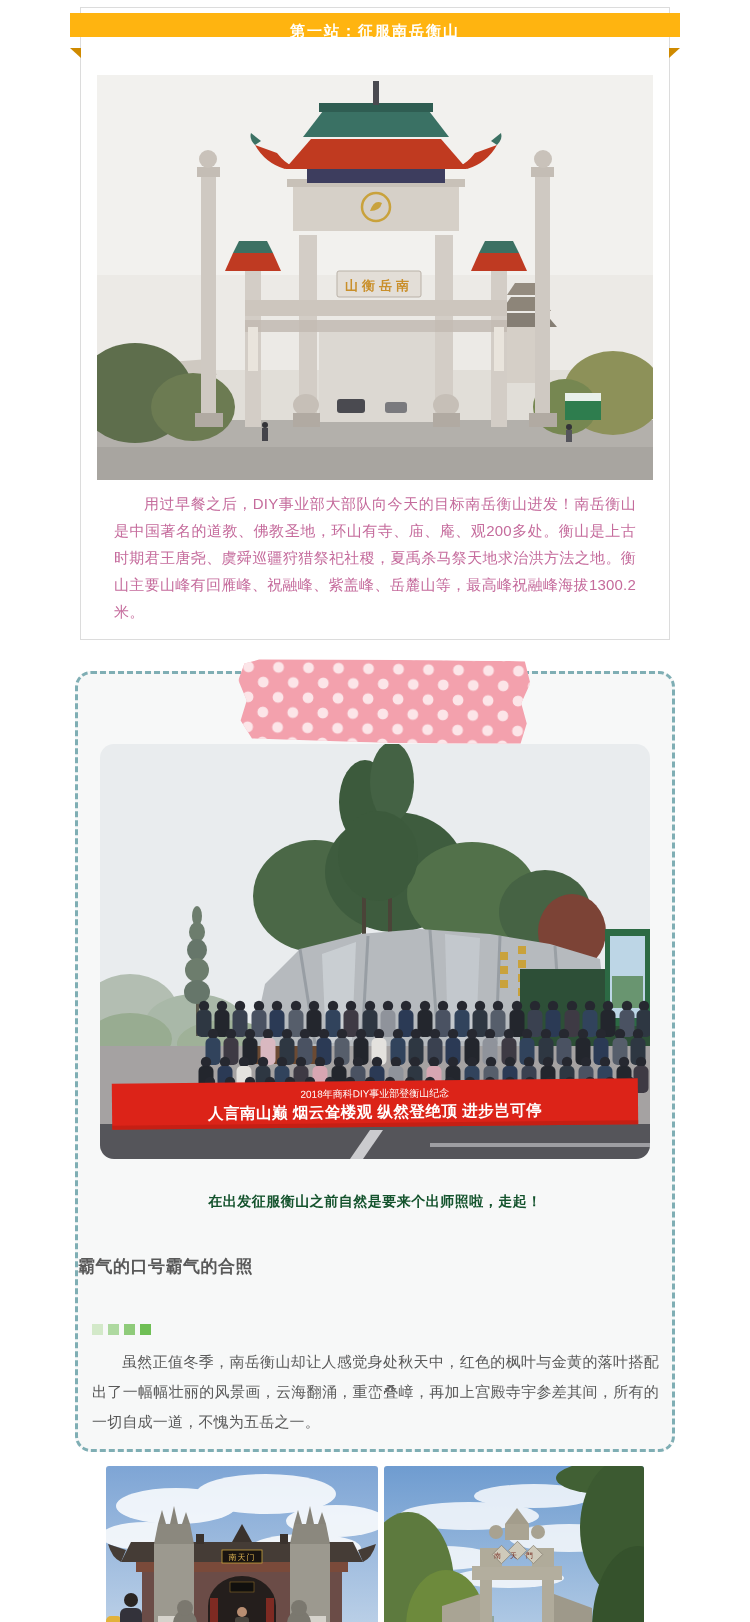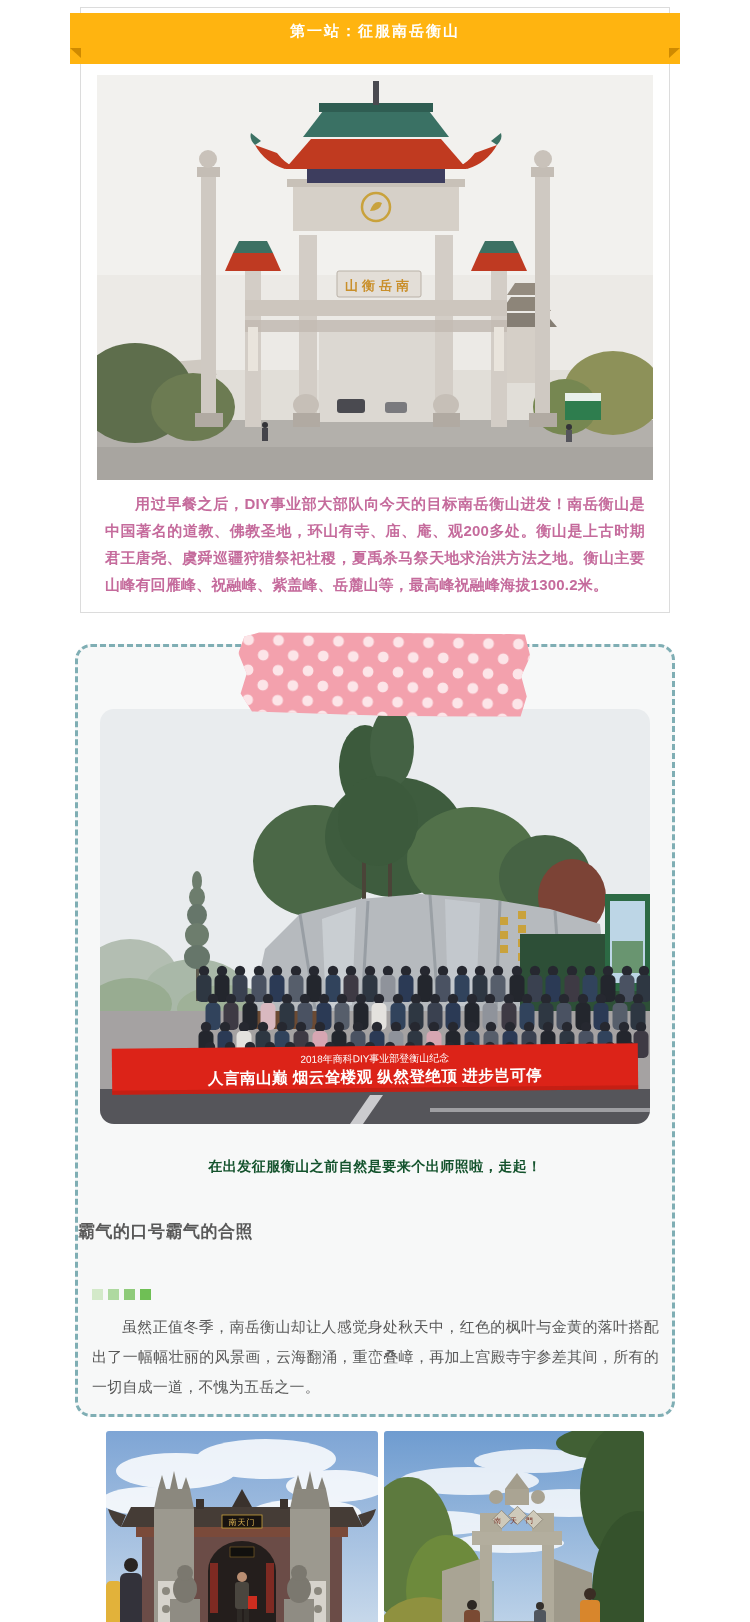--- a/index.html
+++ b/index.html
@@ -7,49 +7,49 @@
     width:750px;height:1622px;overflow:hidden;background:#ffffff;
     font-family:"Liberation Sans","DejaVu Sans",sans-serif;
   }
   svg{display:block;}
   
   .card1{
     position:relative;width:556px;margin:7px auto 0;background:#fff;
     border:1px solid #dcdcdc;padding:67px 16px 14px;
   }
   .ribbon{
-    position:absolute;top:5px;left:-11px;right:-11px;height:51px;
+    position:absolute;top:5px;left:-11px;right:-11px;height:24px;
     background:#ffb410;color:#fff;font-weight:bold;font-size:15px;
     line-height:35px;text-align:center;letter-spacing:2px;z-index:2;
   }
   .fold{position:absolute;top:35px;width:0;height:0;}
   .fold-l{left:0;border-right:11px solid #cf8a00;border-bottom:10px solid transparent;}
   .fold-r{right:0;border-left:11px solid #cf8a00;border-bottom:10px solid transparent;}
   .photo-frame{width:646px;overflow:hidden;text-align:center;}
   .intro{
-    margin:10px 8px 0;font-size:15px;font-weight:bold;color:#c56b9c;
+    margin:10px 17px 0;font-size:15px;font-weight:normal;color:#c56b9c;
     line-height:27px;text-align:justify;text-indent:2em;letter-spacing:.2px;
   }
   
   .section2{
     position:relative;width:594px;margin:31px auto 0;background:#f7f8f8;
     border:3px dashed #7faeb4;border-radius:16px;padding:62px 0 12px;
   }
   .tape{
     position:absolute;top:-15px;left:160px;width:292px;height:84px;z-index:3;
     background-color:#f3a1ad;
     background-image:
       radial-gradient(circle at 8px 8px, rgba(255,255,255,.72) 5px, rgba(255,255,255,0) 5.8px),
       radial-gradient(circle at 8px 8px, rgba(255,255,255,.72) 5px, rgba(255,255,255,0) 5.8px);
     background-size:30px 30px,30px 30px;
     background-position:2px 2px,17px 17px;
     transform:rotate(.9deg);
     clip-path:polygon(2% 8%,7% 3%,55% 1%,98% 0%,100% 26%,97% 50%,99% 74%,97% 98%,55% 100%,5% 97%,1% 76%,3% 52%,0% 28%);
   }
-  .gphoto{width:550px;margin:0 auto;border-radius:14px;overflow:hidden;}
+  .gphoto{width:550px;margin:8px auto;border-radius:14px;overflow:hidden;}
   .caption{
     margin:34px 20px 0;text-align:center;font-size:14px;color:#14532d;
     font-weight:bold;letter-spacing:.5px;
   }
   .heading2{
     margin:44px 0 0;text-align:left;font-size:17px;color:#595959;
     font-weight:bold;letter-spacing:.5px;
   }
   .squares{margin:46px 0 0 14px;height:11px;display:flex;gap:5px;}
   .sq{width:11px;height:11px;display:block;}

